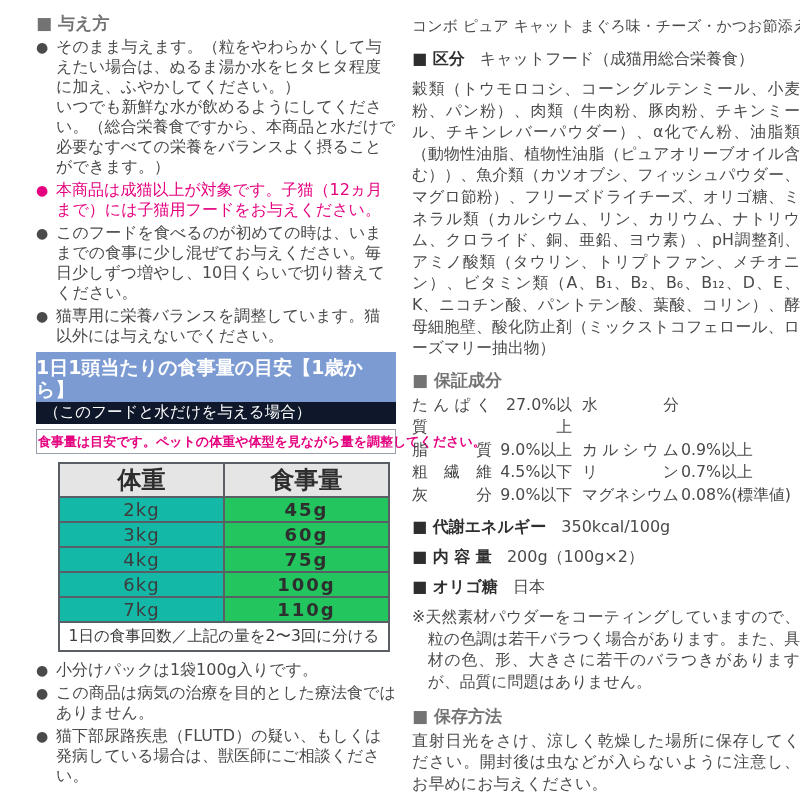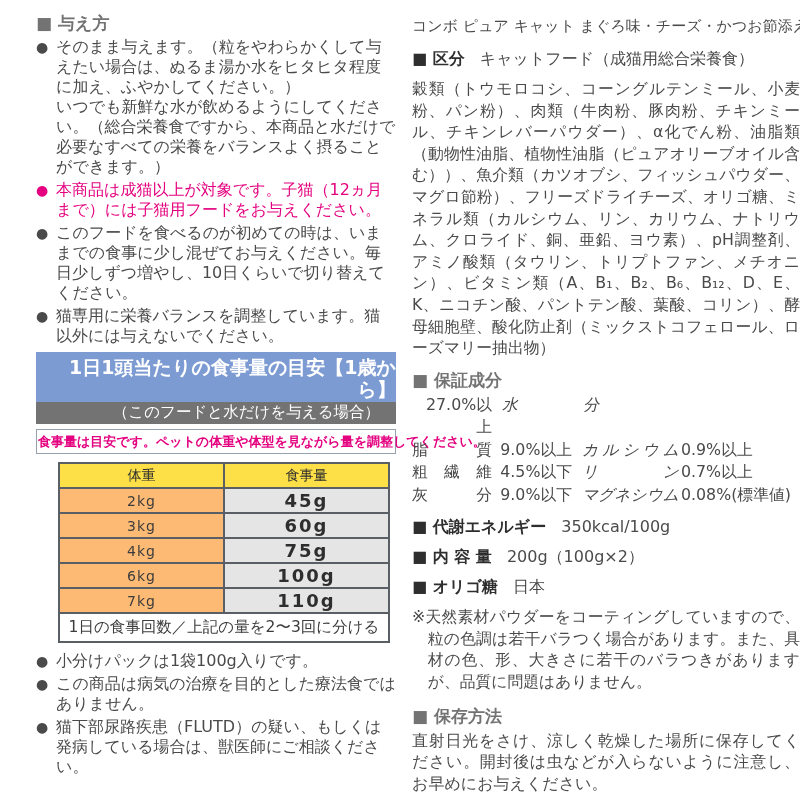--- a/index.html
+++ b/index.html
@@ -16,45 +16,45 @@
   .sec-header{font-weight:bold;color:#737373;font-size:17px;line-height:22px;margin-bottom:3px;}
 
   
   .bullet-item{display:flex;font-size:16px;line-height:20px;margin-bottom:3px;}
   .bullet{flex:none;width:20px;font-size:14px;line-height:20px;color:#4a4a4a;}
   .bullet-item .btext{flex:1;}
   .bullet-item.pink, .bullet-item.pink .bullet{color:#e4007f;}
   .sub-para{margin-top:0px;}
 
   
-  .feed-box{margin-top:6px;text-align:right;}
+  .feed-box{margin-top:6px;text-align:left;}
   .feed-title{background:#7d9bd3;color:#fff;font-weight:bold;font-size:19px;line-height:22px;padding:4px 0 2px;}
-  .feed-sub{background:#737373;color:#fff;font-size:15.5px;line-height:18px;padding:1px 16px 3px;}
+  .feed-sub{background:#0f172a;color:#fff;font-size:15.5px;line-height:18px;padding:1px 8px 3px;}
   .caution-box{margin-top:5px;border:1px solid #97a0ad;color:#e4007f;font-weight:bold;font-size:13px;line-height:15px;padding:4px 1px;text-align:center;white-space:nowrap;}
 
   
   table.feed-table{border-collapse:collapse;margin:8px 0 8px 22px;width:332px;}
   .feed-table td{border:2px solid #5a5f66;text-align:center;padding:0;height:23px;}
-  .feed-table .th-cell{background:#fde047;color:#2e2e2e;font-weight:normal;font-size:14px;}
-  .feed-table .w-cell{background:#fdba74;color:#3c3c3c;font-size:14px;letter-spacing:1px;}
-  .feed-table .a-cell{background:#e5e5e5;color:#2e2e2e;font-weight:bold;font-size:18px;letter-spacing:2px;}
+  .feed-table .th-cell{background:#e5e5e5;color:#2e2e2e;font-weight:bold;font-size:24px;}
+  .feed-table .w-cell{background:#14b8a6;color:#3c3c3c;font-size:18px;letter-spacing:1px;}
+  .feed-table .a-cell{background:#22c55e;color:#2e2e2e;font-weight:bold;font-size:18px;letter-spacing:2px;}
   .feed-table .foot-cell{background:#fff;color:#3c3c3c;font-size:15.5px;padding:2px 2px;}
   .feed-table col.c1{width:50%;}
 
   
   .product-title{font-size:15px;line-height:20px;color:#4a4a4a;margin:4px 0 12px;white-space:nowrap;}
   .kv-line{font-size:16px;line-height:21px;margin-bottom:9px;}
   .kv-label{font-weight:bold;color:#2e2e2e;text-align:right;}
   .kv-value{margin-left:10px;}
   .ingredients{font-size:15.8px;line-height:21.6px;text-align:justify;margin:1px 0 10px;}
   .analysis{margin:2px 0 10px;}
   .a-row{display:flex;font-size:15.8px;line-height:22.5px;}
   .al1{width:80px;text-align:justify;text-align-last:justify;flex:none;}
   .av1{width:80px;text-align:right;flex:none;}
-  .al2{width:97px;margin-left:10px;text-align:justify;text-align-last:justify;flex:none;font-style:italic;}
+  .al2{width:97px;margin-left:10px;text-align:justify;text-align-last:justify;flex:none;}
   .av2{flex:1;text-align:left;padding-left:2px;}
   .note-para{font-size:15.8px;line-height:21.6px;text-align:justify;text-indent:-1em;padding-left:1em;margin:2px 0 12px;}
   .storage-text{font-size:16px;line-height:21.6px;text-align:justify;margin:1px 0 0;}
 </style>
 </head>
 <body>
 
 <div class="page">
 
   <div class="col-left">
@@ -149,20 +149,21 @@
     <div class="kv-line">
       <span class="kv-label">■ 区分</span>
       <span class="kv-value">キャットフード（成猫用総合栄養食）</span>
     </div>
 
     <p class="ingredients">穀類（トウモロコシ、コーングルテンミール、小麦粉、パン粉）、肉類（牛肉粉、豚肉粉、チキンミール、チキンレバーパウダー）、α化でん粉、油脂類（動物性油脂、植物性油脂（ピュアオリーブオイル含む））、魚介類（カツオブシ、フィッシュパウダー、マグロ節粉）、フリーズドライチーズ、オリゴ糖、ミネラル類（カルシウム、リン、カリウム、ナトリウム、クロライド、銅、亜鉛、ヨウ素）、pH調整剤、アミノ酸類（タウリン、トリプトファン、メチオニン）、ビタミン類（A、B₁、B₂、B₆、B₁₂、D、E、K、ニコチン酸、パントテン酸、葉酸、コリン）、酵母細胞壁、酸化防止剤（ミックストコフェロール、ローズマリー抽出物）</p>
 
     <div class="sec-header">■ 保証成分</div>
     <div class="analysis">
       <div class="a-row">
+        <span class="al1">たんぱく質</span>
         <span class="av1">27.0%以上</span>
         <span class="al2">水分</span>
       </div>
       <div class="a-row">
         <span class="al1">脂質</span>
         <span class="av1">9.0%以上</span>
         <span class="al2">カルシウム</span>
         <span class="av2">0.9%以上</span>
       </div>
       <div class="a-row">

